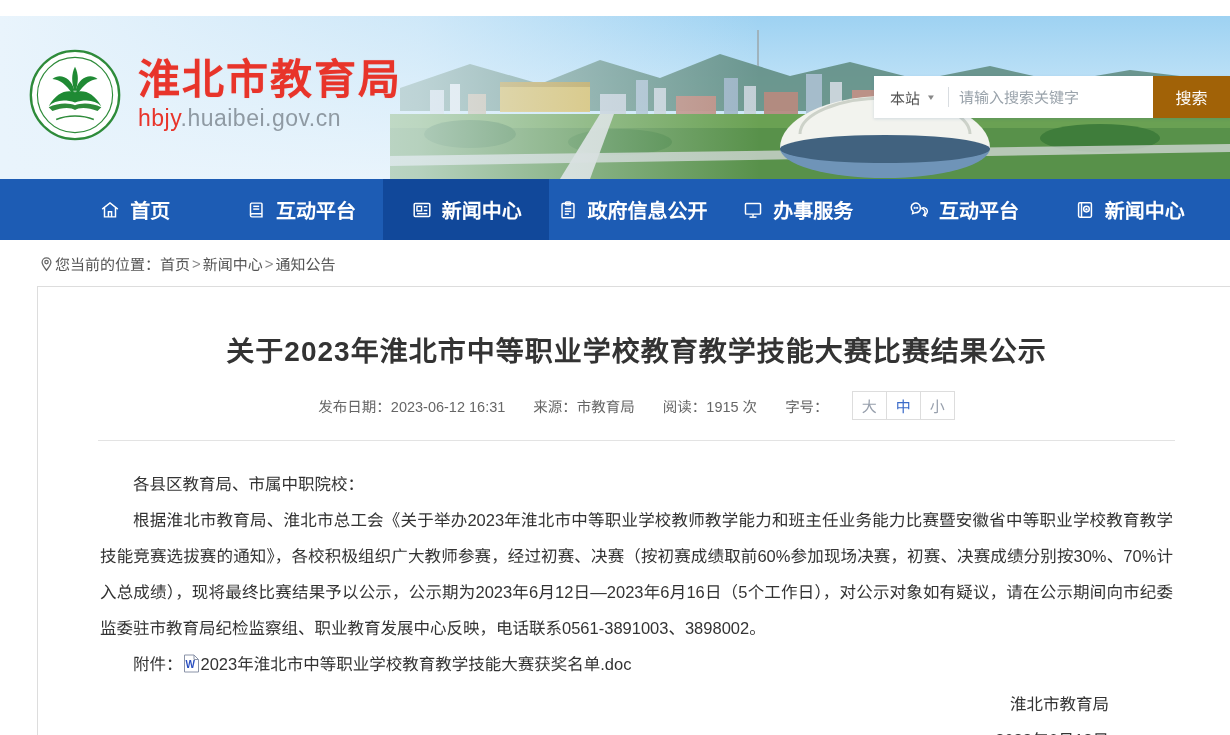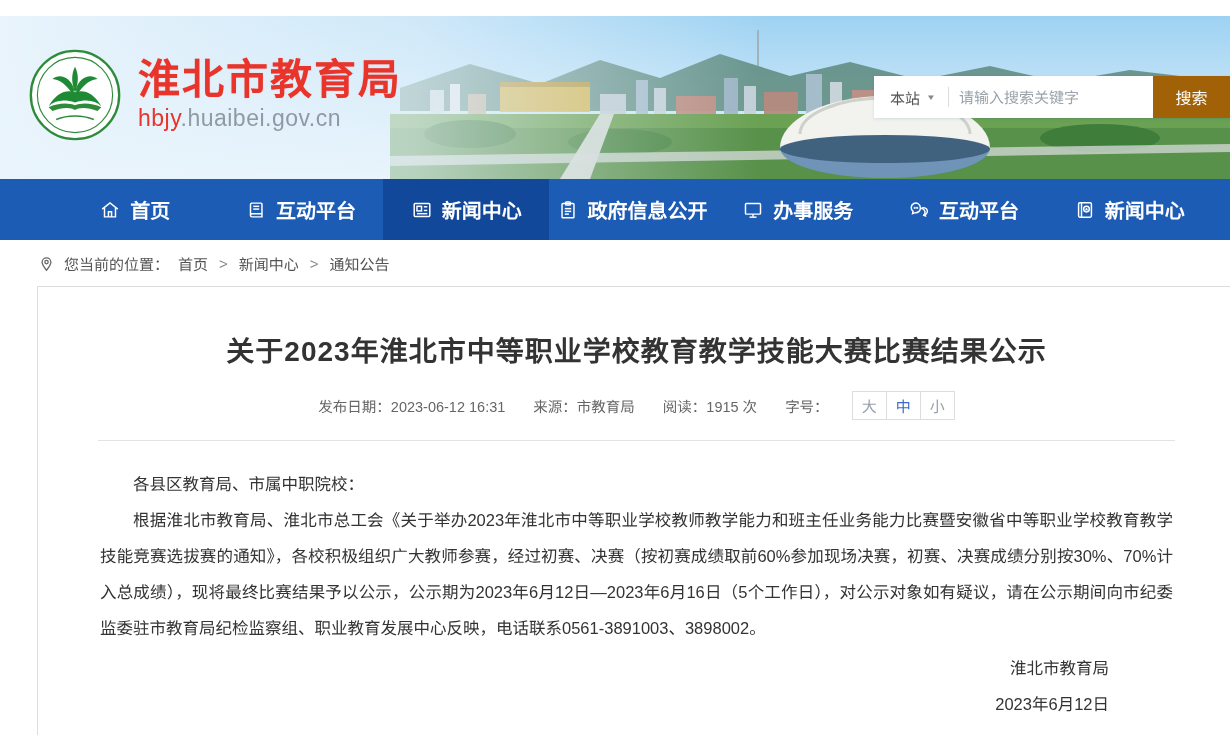--- a/index.html
+++ b/index.html
@@ -25,21 +25,21 @@
   .search-input::placeholder { color:#9aa3ab; }
   .search-button { width:77px; height:42px; background:#a16207; color:#fff; border:none; font-size:16px; cursor:pointer; font-family:inherit; flex:0 0 auto; }
 
   
   .main-nav { display:flex; width:100%; height:61px; background:#1d5cb4; padding:0 18px 0 52px; }
   .nav-item { flex:1; display:flex; align-items:center; justify-content:center; gap:9px; color:#fff; font-size:20px; font-weight:bold; cursor:pointer; white-space:nowrap; }
   .nav-item.active { background:#11489a; }
   .nav-icon { width:22px; height:22px; display:block; }
 
   
-  .breadcrumb { display:flex; align-items:center; gap:9px; height:46px; padding-left:38px; font-size:15px; color:#555; background:#fff; }
+  .breadcrumb { display:flex; align-items:center; height:46px; padding-left:38px; font-size:15px; color:#555; background:#fff; }
   .crumb-link { color:#555; cursor:pointer; }
   .crumb-sep { color:#888; padding:0 2px; }
 
   
   .content-box { position:relative; margin-left:37px; width:1198px; height:470px; border:1px solid #ddd; border-right:none; background:#fff; padding-top:42px; }
   .article-title { text-align:center; font-size:28px; font-weight:600; color:#333; letter-spacing:1px; }
   .meta-row { display:flex; justify-content:center; align-items:center; gap:28px; margin-top:22px; font-size:14.5px; color:#666; }
   .size-switch { display:flex; align-items:center; gap:41px; }
   .size-switch .fs-label { color:#666; margin-right:-18px; }
   .size-group { display:flex; border:1px solid #ddd; }
@@ -249,20 +249,27 @@
           <span class="size-btn">小</span>
         </span>
       </span>
     </div>
 
     <hr class="article-rule">
 
     <div class="article-body">
       <p class="para-salute">各县区教育局、市属中职院校：</p>
       <p class="para-main">根据淮北市教育局、淮北市总工会《关于举办2023年淮北市中等职业学校教师教学能力和班主任业务能力比赛暨安徽省中等职业学校教育教学技能竞赛选拔赛的通知》，各校积极组织广大教师参赛，经过初赛、决赛（按初赛成绩取前60%参加现场决赛，初赛、决赛成绩分别按30%、70%计入总成绩），现将最终比赛结果予以公示，公示期为2023年6月12日—2023年6月16日（5个工作日），对公示对象如有疑议，请在公示期间向市纪委监委驻市教育局纪检监察组、职业教育发展中心反映，电话联系0561-3891003、3898002。</p>
+      <p class="para-attachment">
+        <span>附件：</span><svg class="doc-icon" viewBox="0 0 17 19">
+            <path d="M1.5 1 H11 L15.5 5.5 V18 H1.5 Z" fill="#fff" stroke="#8a93a8" stroke-width="1"></path>
+            <path d="M11 1 L11 5.5 L15.5 5.5" fill="none" stroke="#8a93a8" stroke-width="1"></path>
+            <text x="2.6" y="13.5" font-size="10" font-weight="bold" fill="#2a4fc0" font-family="Liberation Sans, sans-serif">W</text>
+          </svg><a class="attachment-link">2023年淮北市中等职业学校教育教学技能大赛获奖名单.doc</a>
+      </p>
       <div class="signature">
         <div>淮北市教育局</div>
         <div>2023年6月12日</div>
       </div>
     </div>
   </div>
 
 </div>
 
 </body></html>

